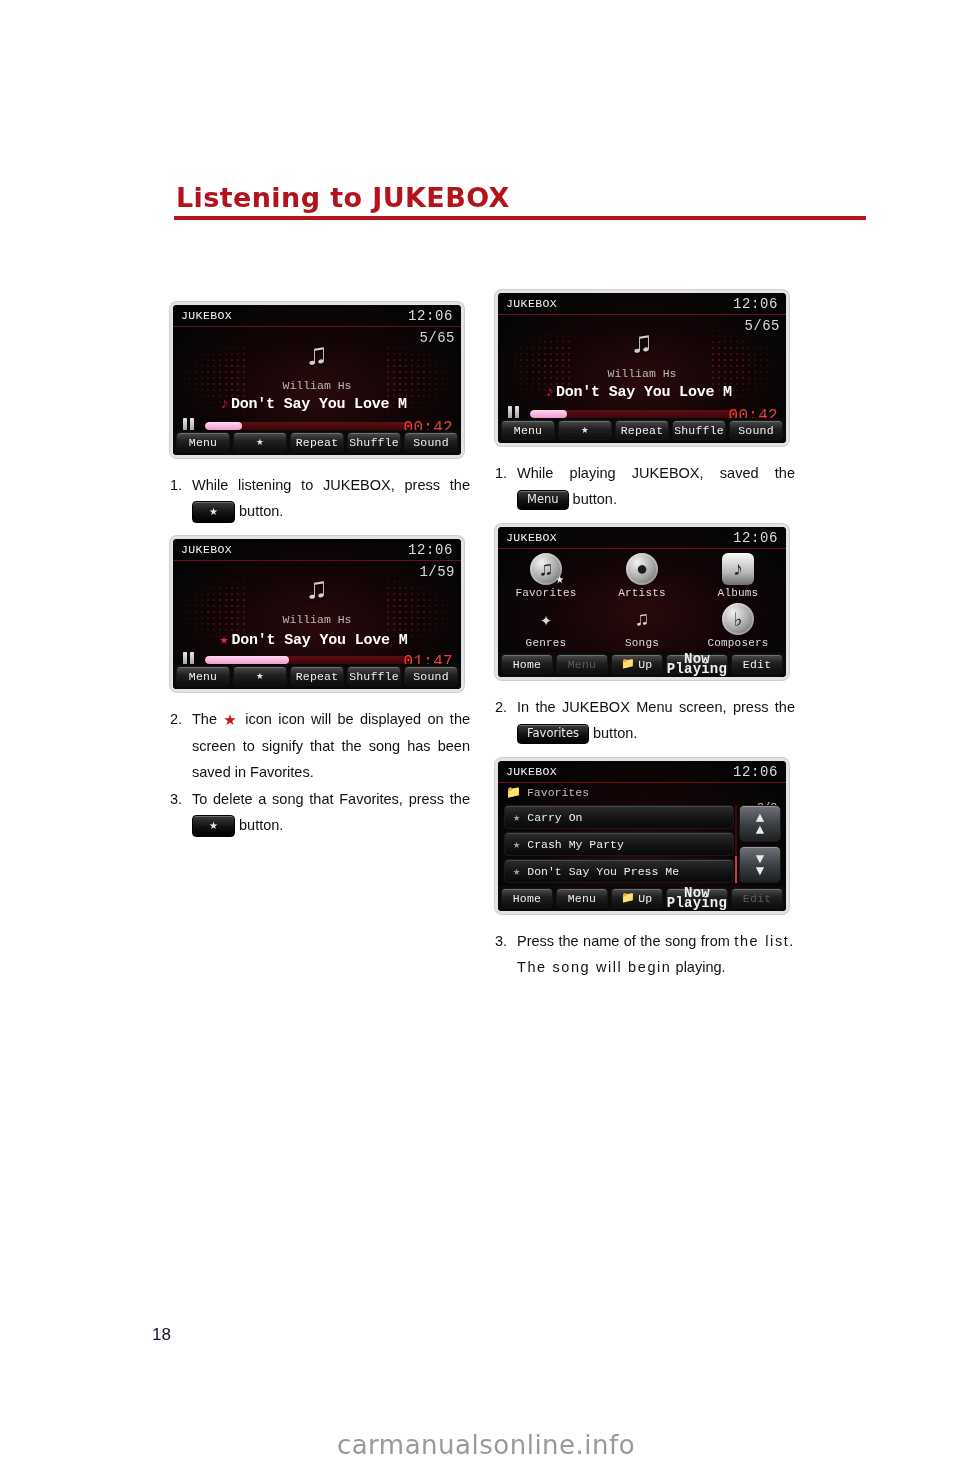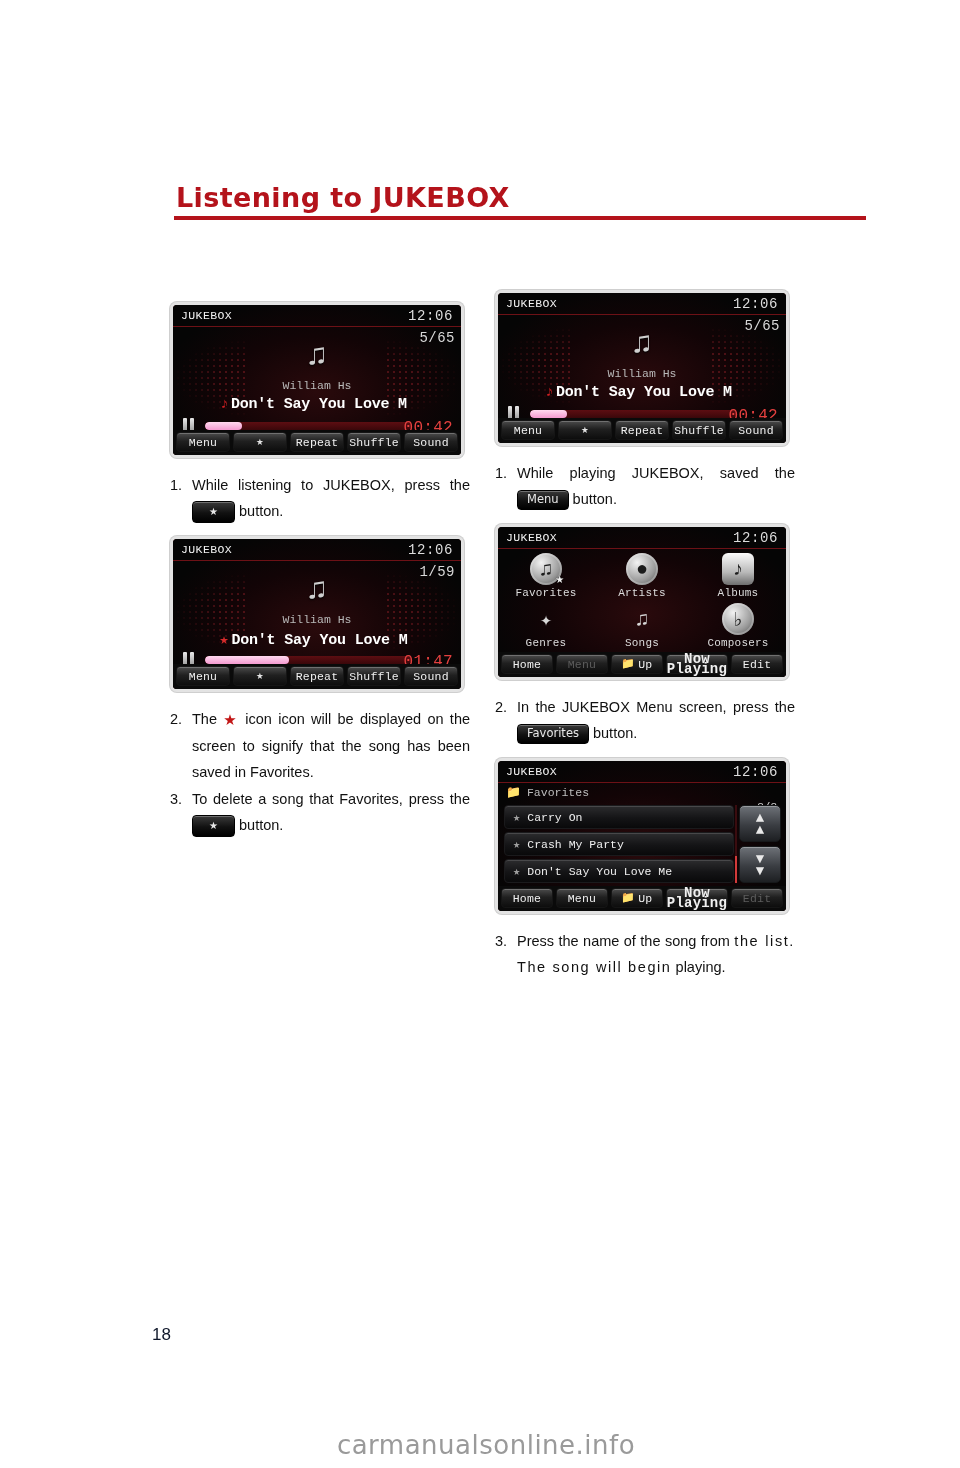--- a/index.html
+++ b/index.html
@@ -552,21 +552,21 @@
           <div class="list-row">
             <span class="row-star">★</span>
             <span>Carry On</span>
           </div>
           <div class="list-row">
             <span class="row-star">★</span>
             <span>Crash My Party</span>
           </div>
           <div class="list-row">
             <span class="row-star">★</span>
-            <span>Don't Say You Love Me</span>
+            <span>Don't Say You Press Me</span>
           </div>
         </div>
 
         <div class="scroll-track"></div>
         <div class="scrollzone">
           <div class="scrollbtn">▲<br>▲</div>
           <div class="scrollbtn">▼<br>▼</div>
         </div>
 
         <div class="shot-bottombar">

